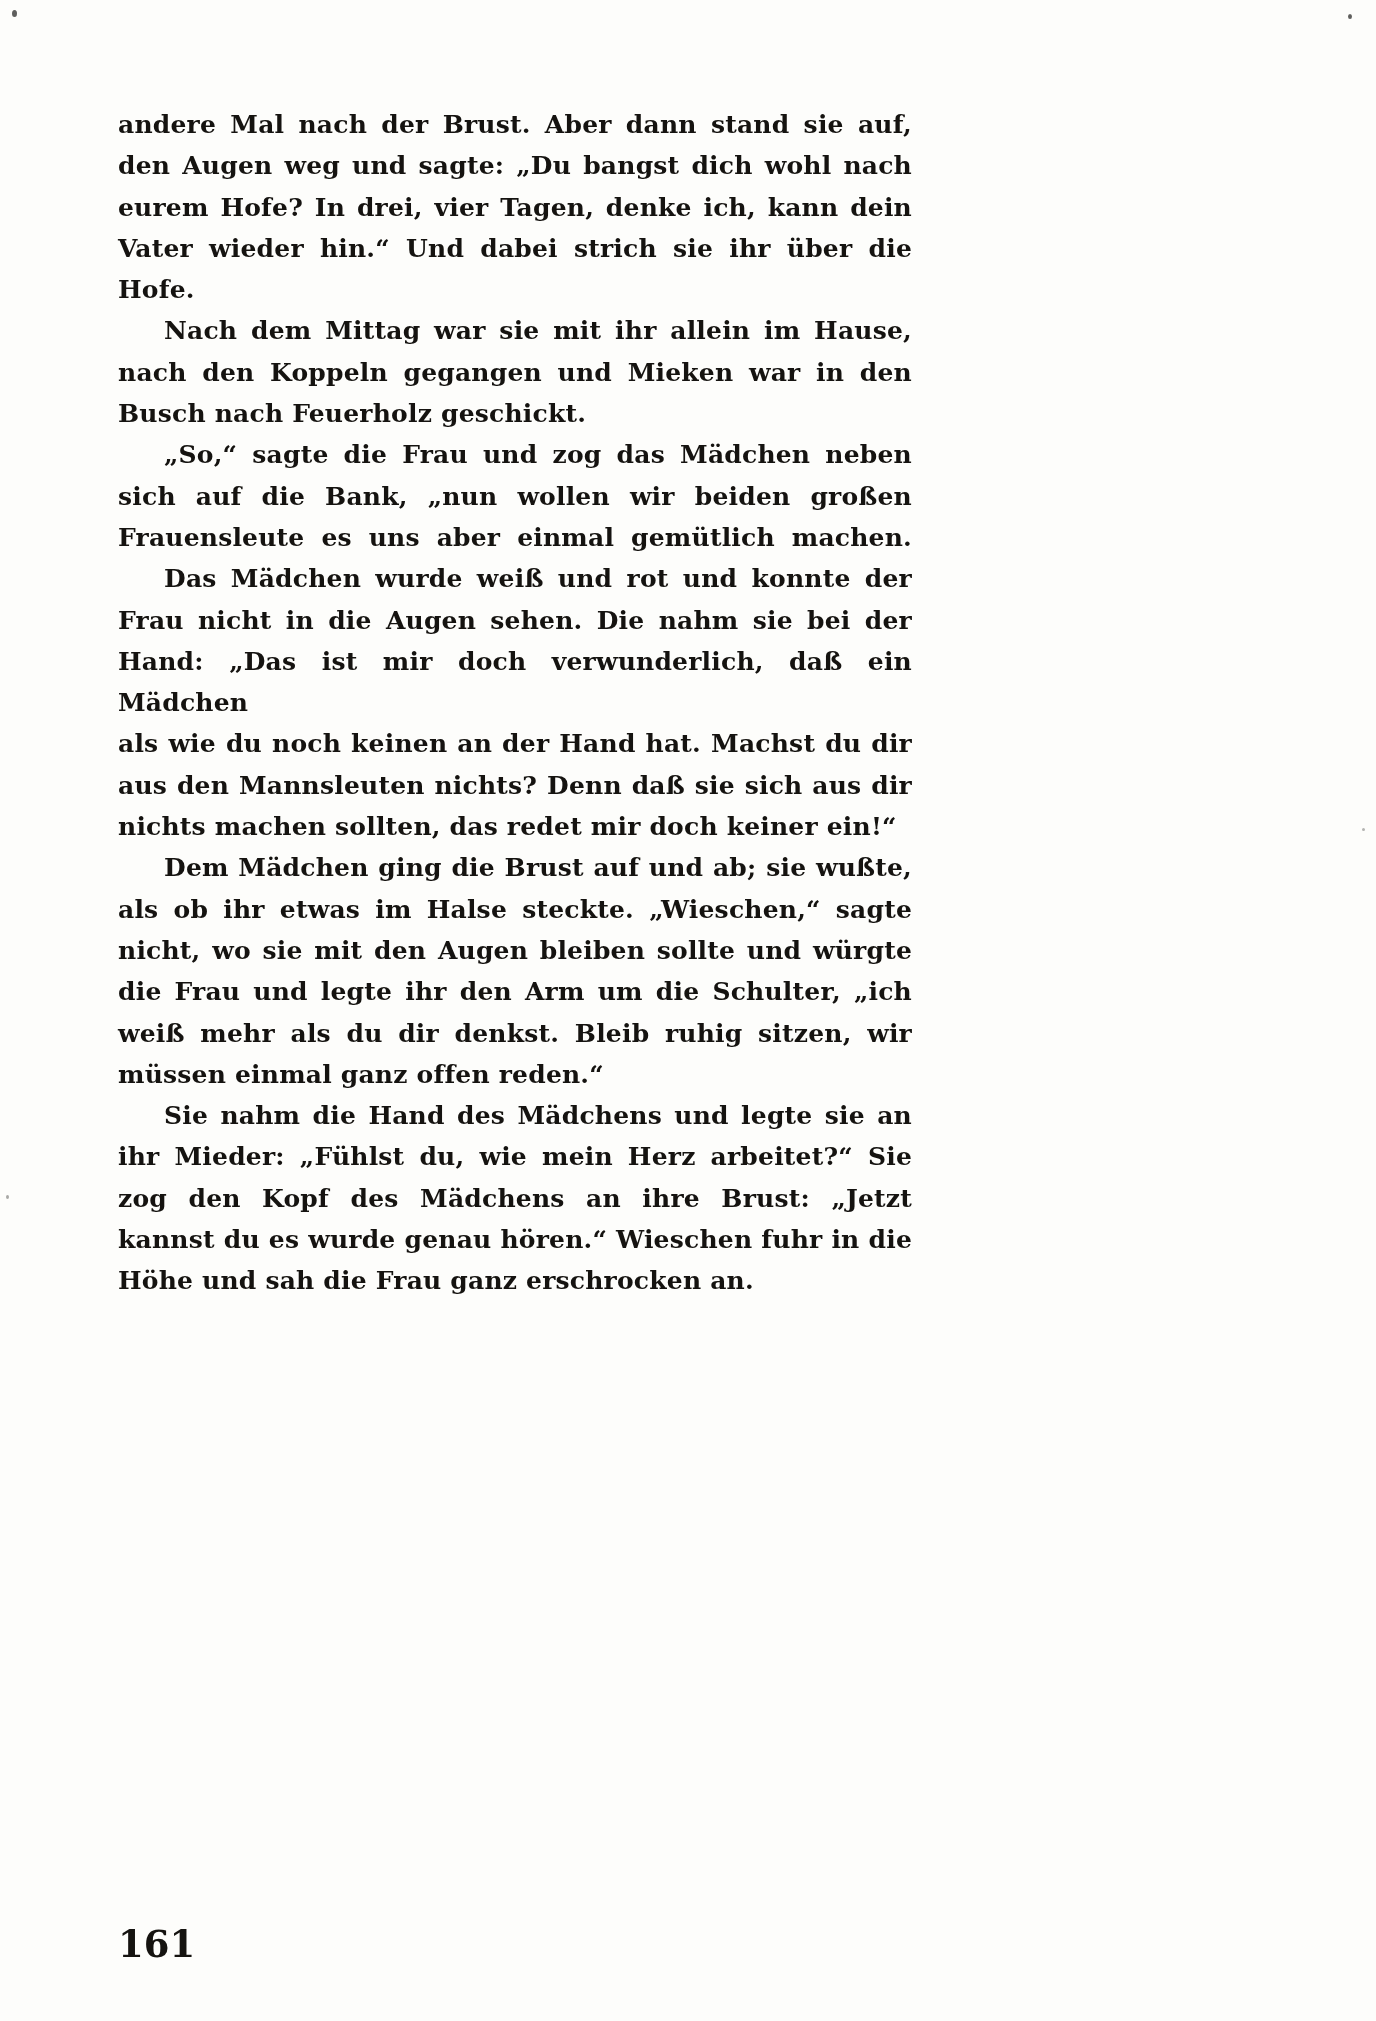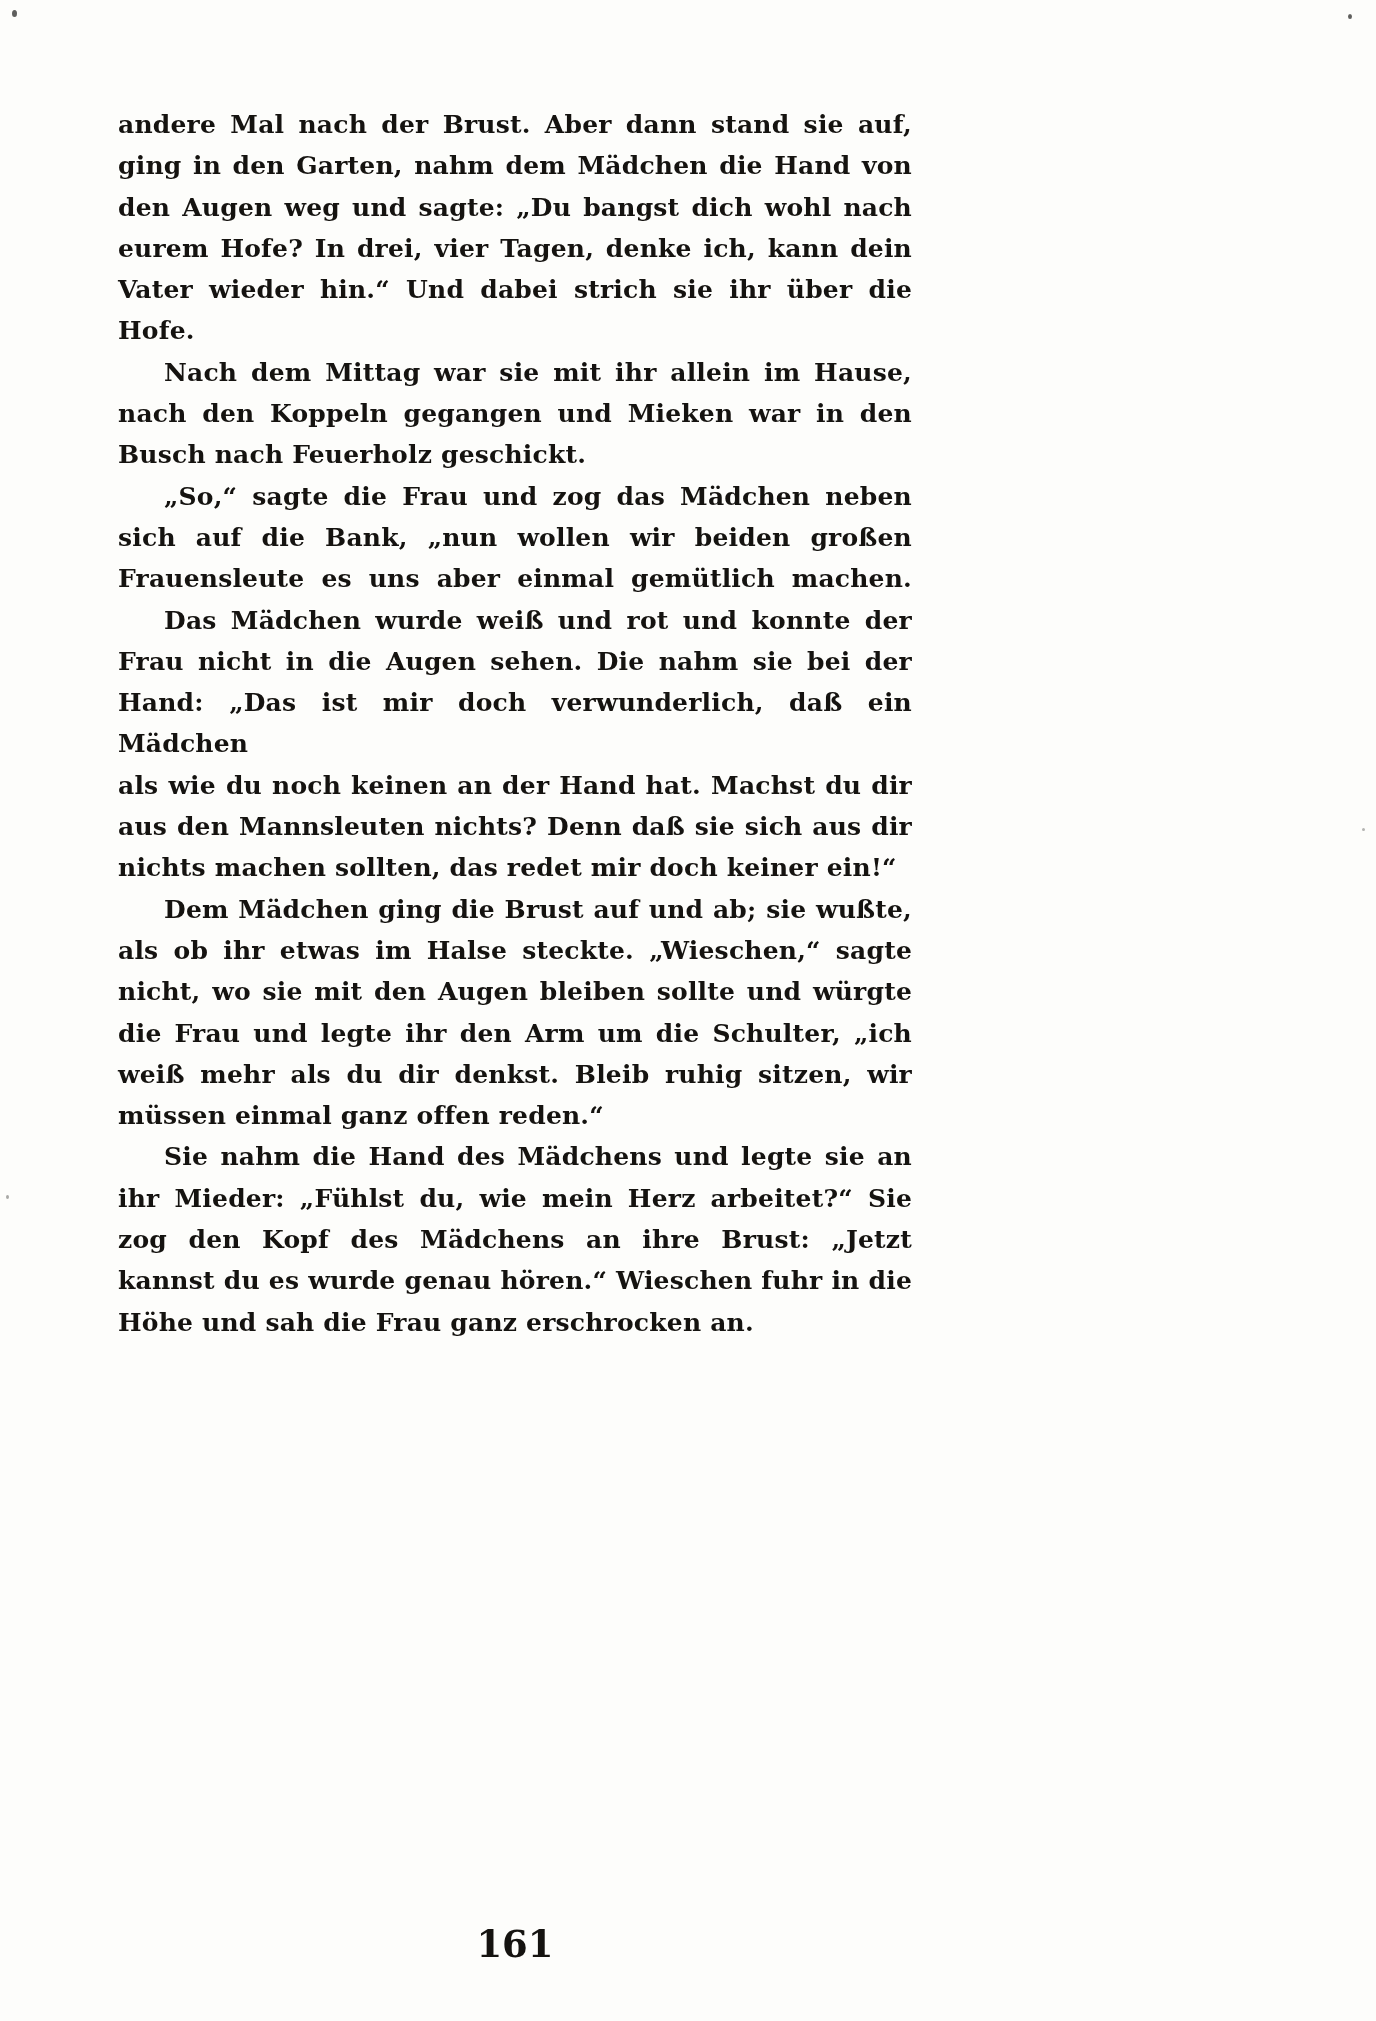--- a/index.html
+++ b/index.html
@@ -33,21 +33,21 @@
     text-align-last: justify;
     letter-spacing: 0.2px;
   }
   .line.indent { text-indent: 46px; }
   .line.last { text-align-last: left; }
   .page-number {
     position: absolute;
     left: 118px;
     top: 1922px;
     width: 794px;
-    text-align: center;
+    text-align: left;
     font-family: "DejaVu Serif", serif;
     font-weight: bold;
     font-size: 37px;
     color: #151310;
   }
   
   .speck {
     position: absolute;
     background: #2a2a28;
     border-radius: 50%;
@@ -63,21 +63,20 @@
 
 <div class="sheet">
   <span class="speck s1"></span>
   <span class="speck s2"></span>
   <span class="speck s3"></span>
   <span class="speck s4"></span>
 
   <main class="page-text">
       <div class="paragraph">
         <div class="line">andere Mal nach der Brust. Aber dann stand sie auf,</div>
-        <div class="line">ging in den Garten, nahm dem Mädchen die Hand von</div>
         <div class="line">den Augen weg und sagte: „Du bangst dich wohl nach</div>
         <div class="line">eurem Hofe? In drei, vier Tagen, denke ich, kann dein</div>
         <div class="line">Vater wieder hin.“ Und dabei strich sie ihr über die</div>
         <div class="line last">Hofe.</div>
       </div>
       <div class="paragraph">
         <div class="line indent">Nach dem Mittag war sie mit ihr allein im Hause,</div>
         <div class="line">nach den Koppeln gegangen und Mieken war in den</div>
         <div class="line last">Busch nach Feuerholz geschickt.</div>
       </div>

